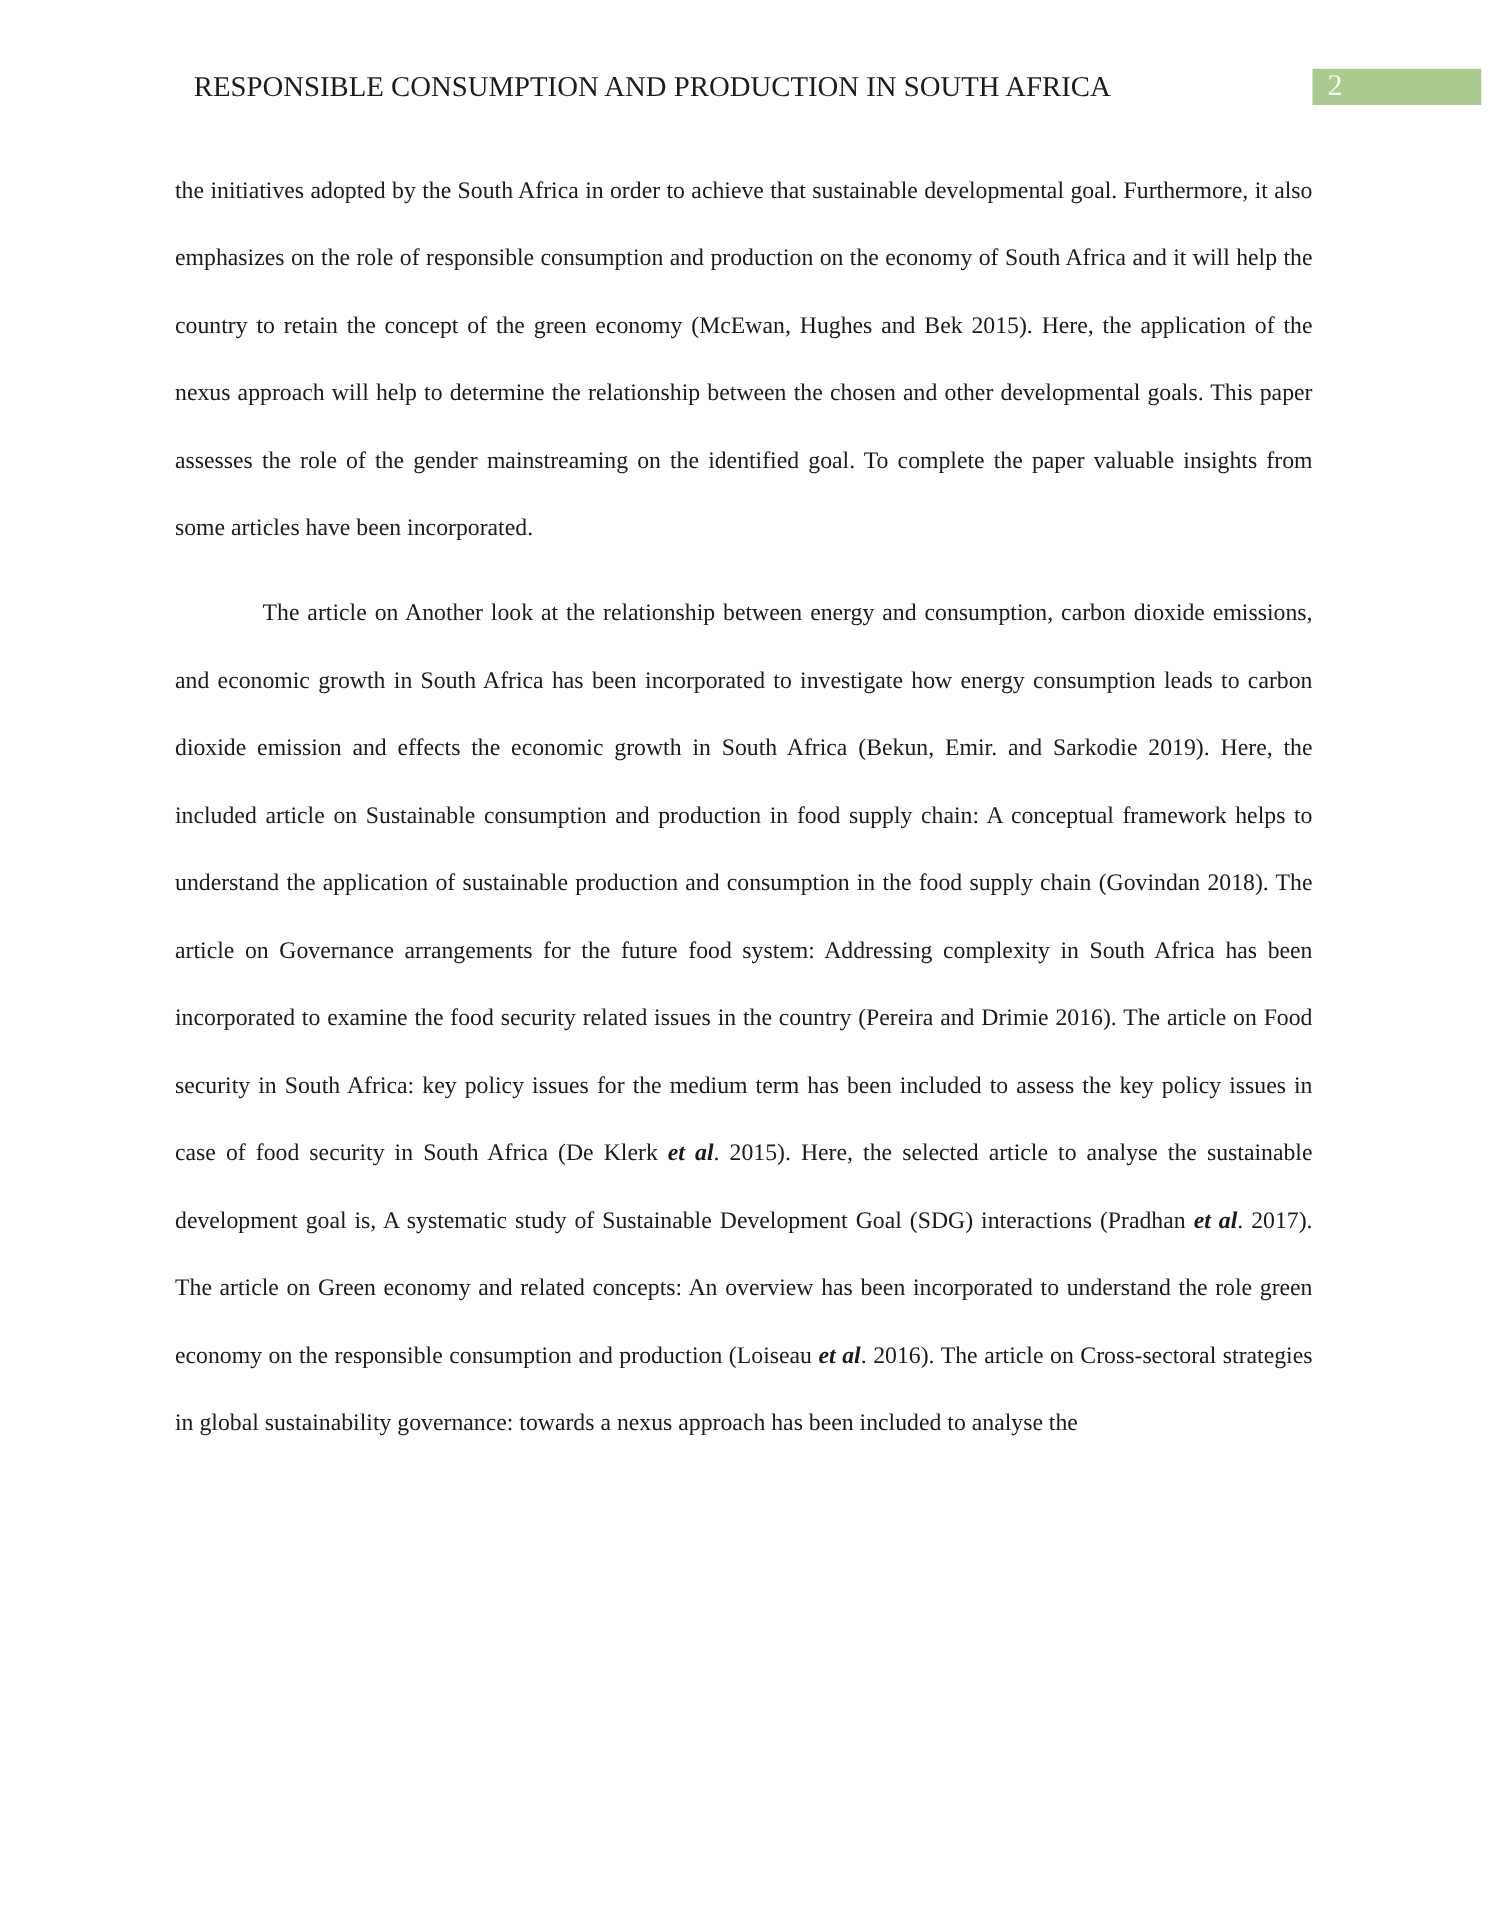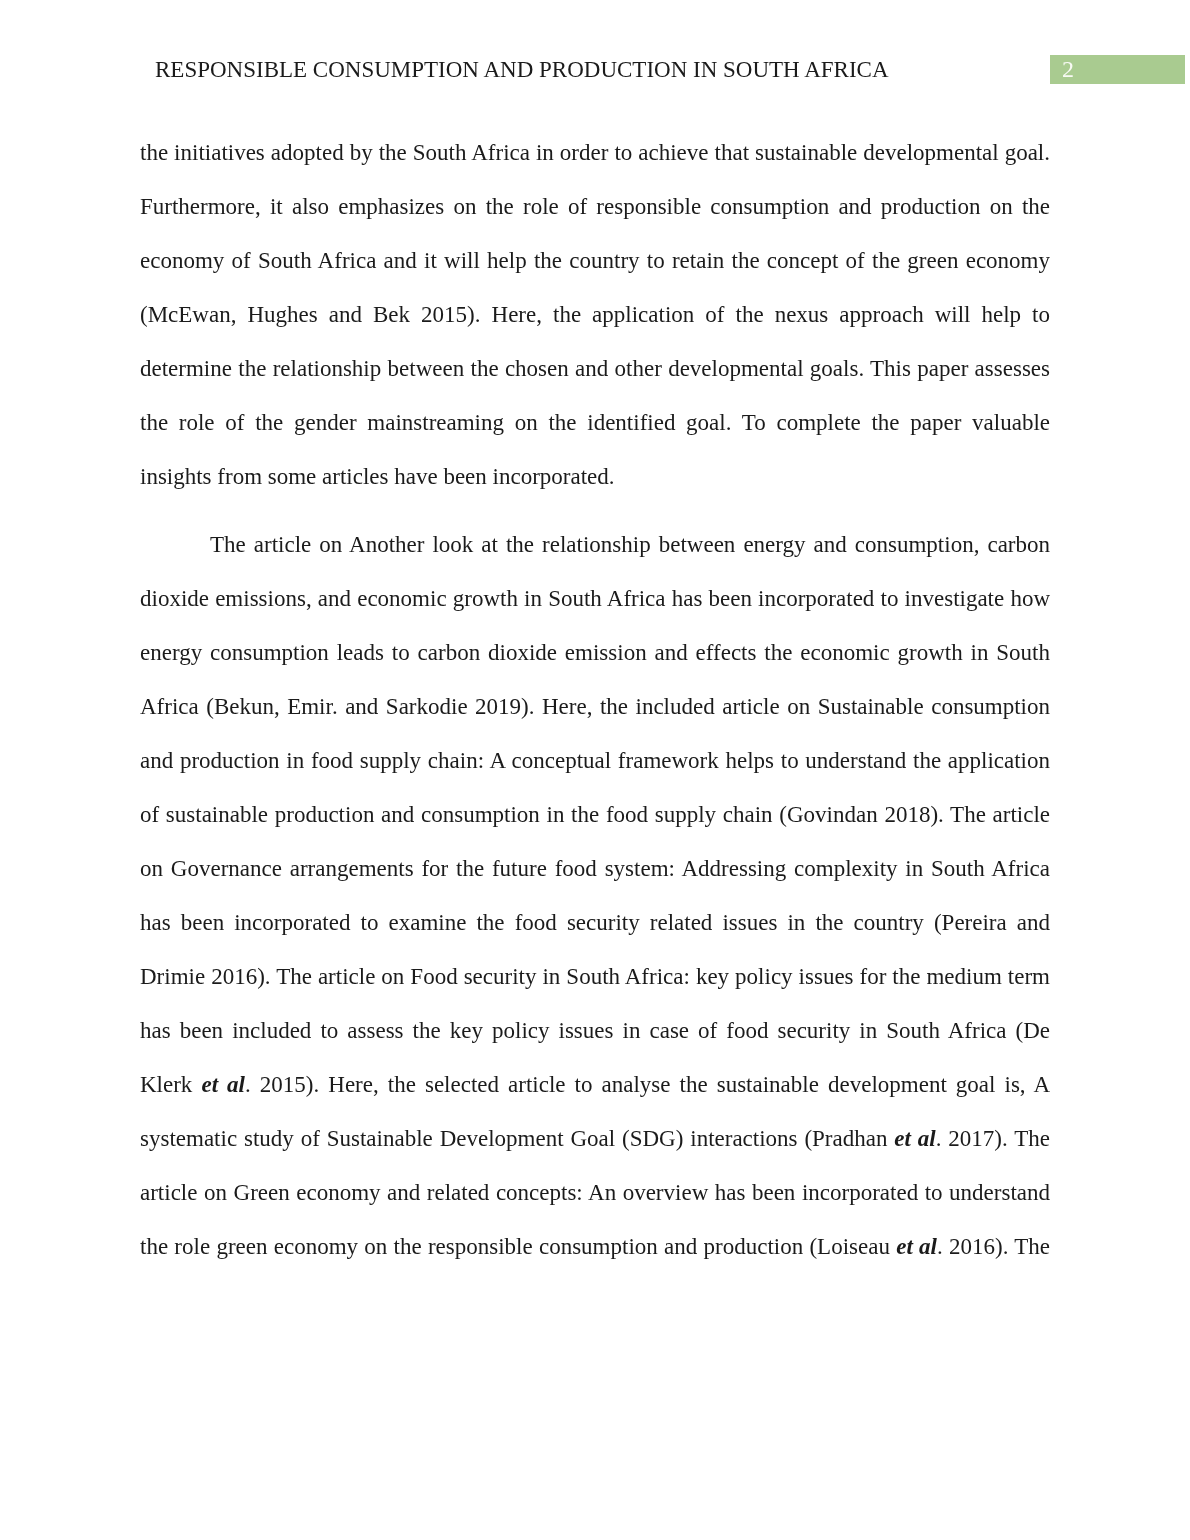--- a/index.html
+++ b/index.html
@@ -47,21 +47,21 @@
   .page-number {
     color: var(--page-number-text, #f8faf4);
     font-size: 24px;
     line-height: 29px;
   }
   .content {
     position: absolute;
     top: 126px;
     left: 140px;
     width: 910px;
-    font-size: 23px;
+    font-size: 19px;
     line-height: 54px;
     text-align: justify;
   }
   .content p {
     margin: 0 0 14px 0;
   }
   .content p.indent {
     text-indent: 70px;
   }
   .content em {

